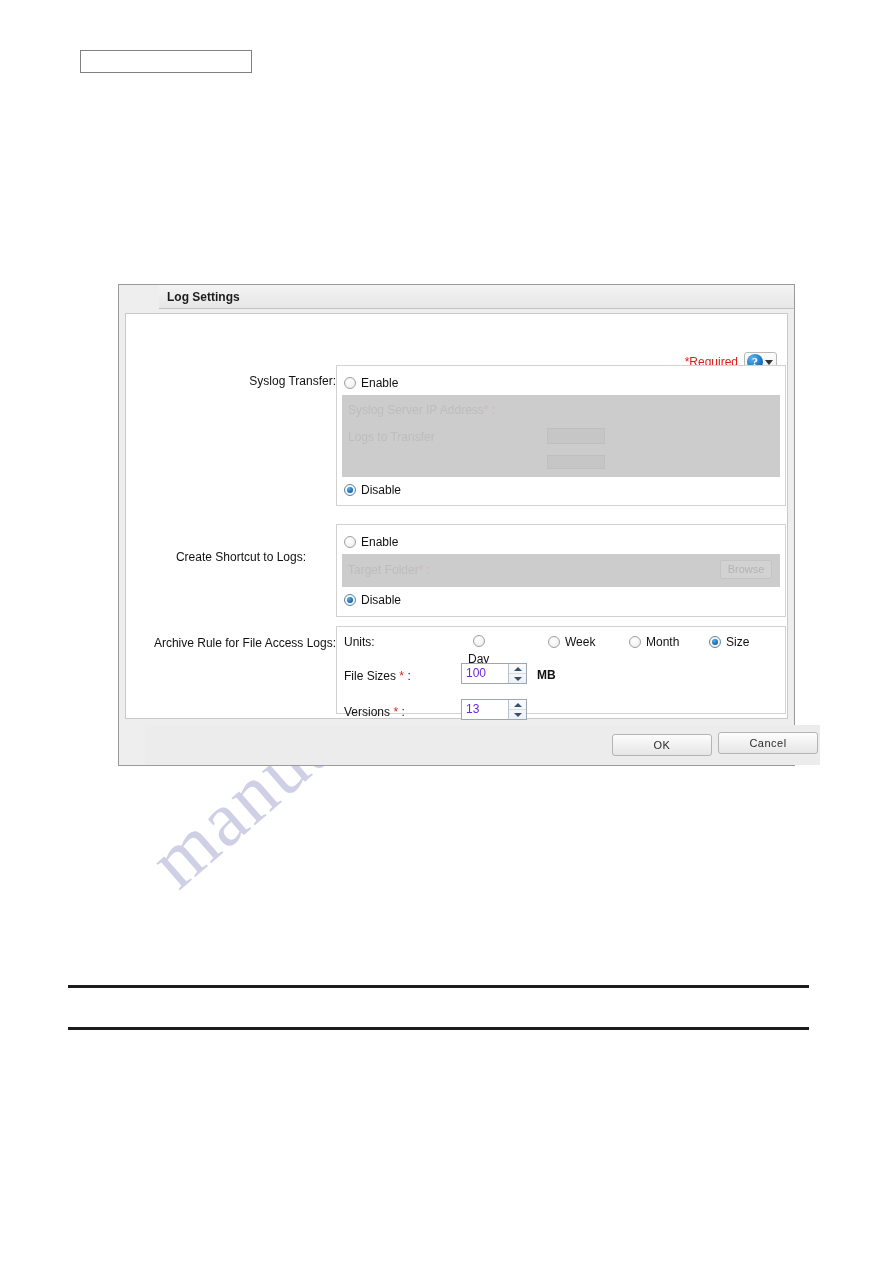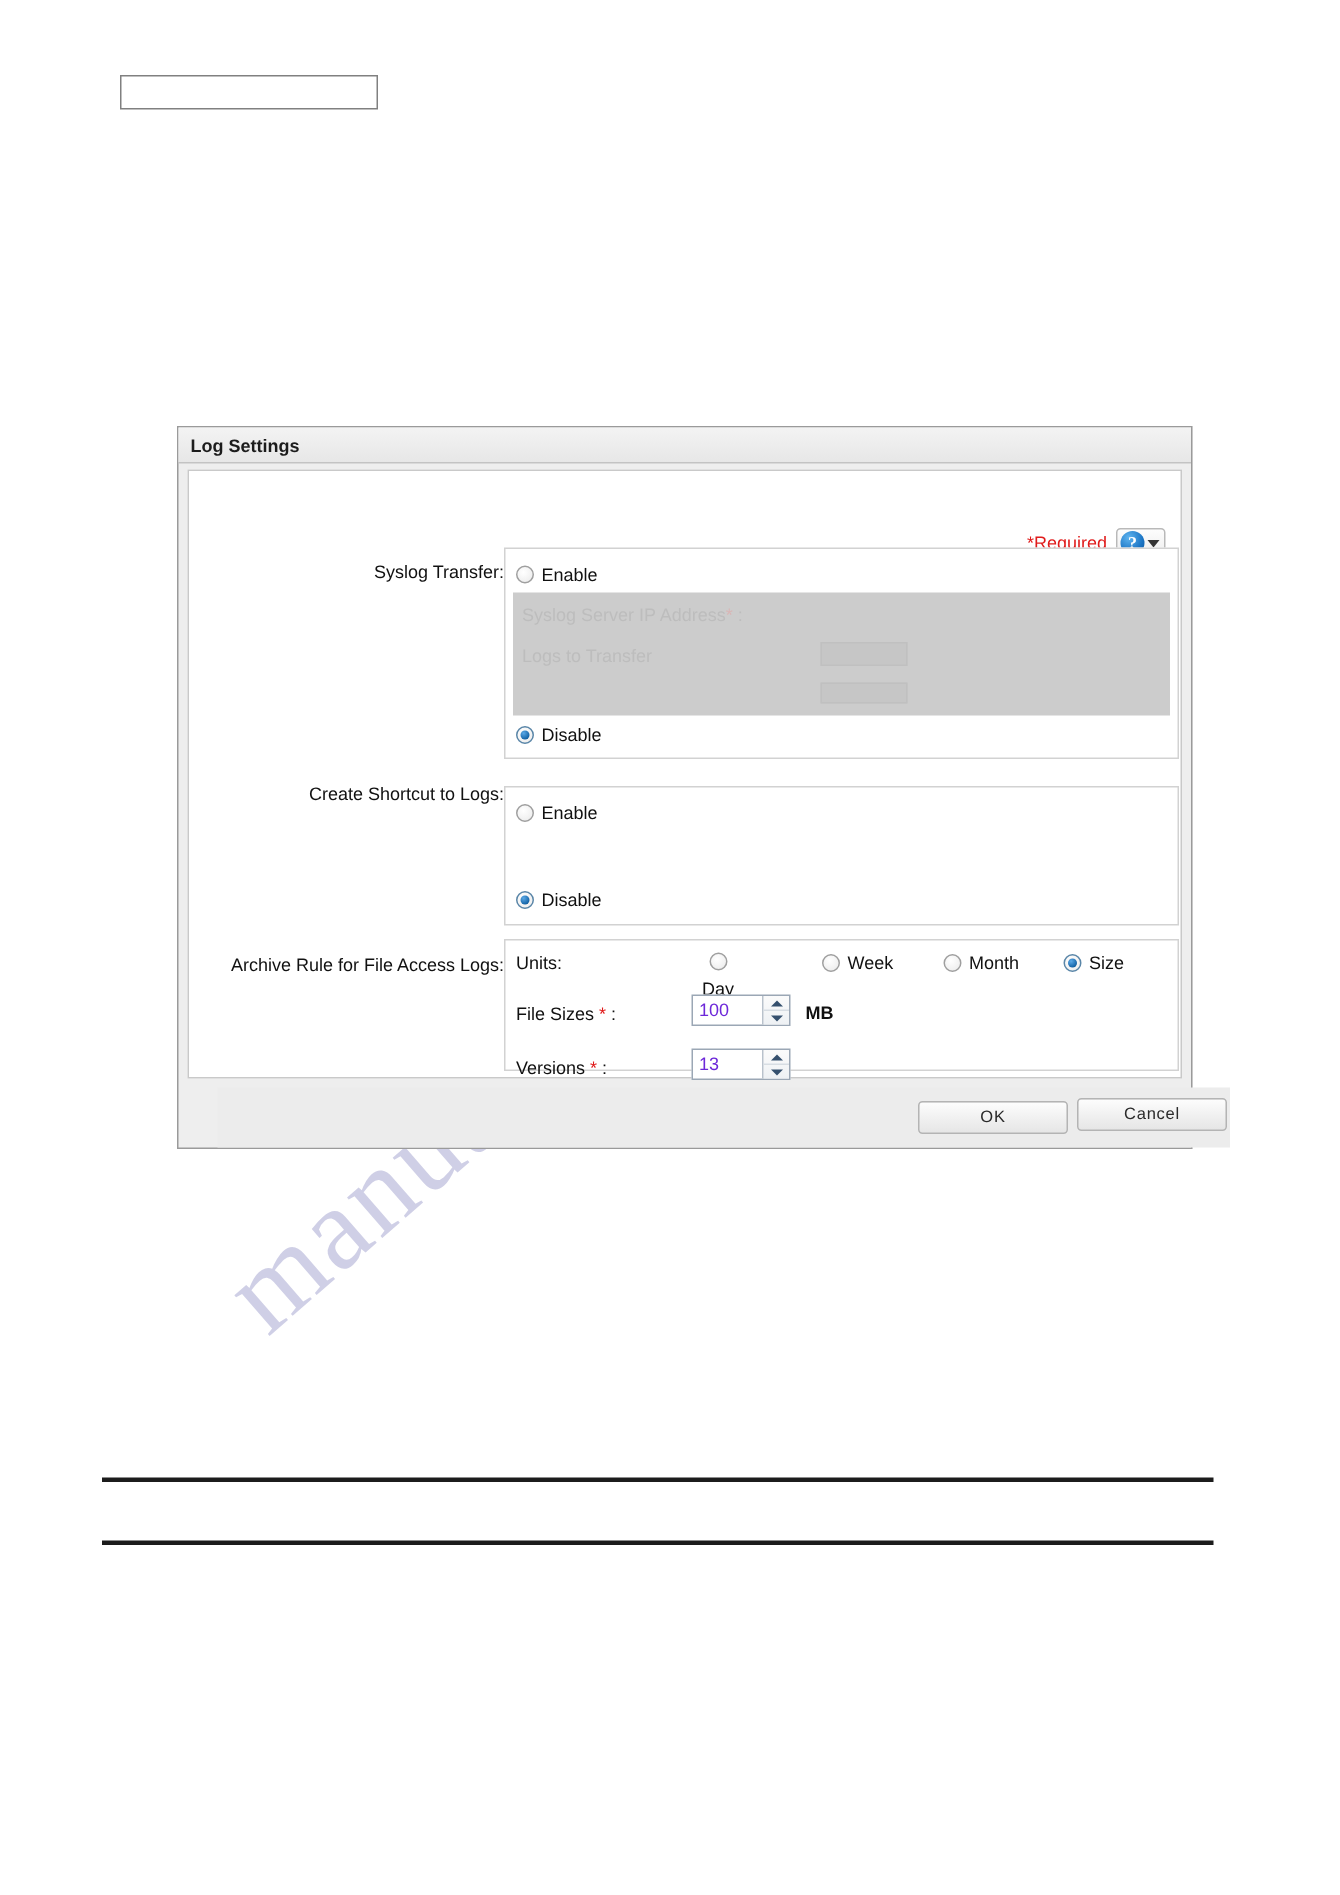--- a/index.html
+++ b/index.html
@@ -55,20 +55,21 @@
   .dialog {
     position: absolute;
     left: 118px;
     top: 284px;
     width: 677px;
     height: 482px;
     border: 1px solid #9a9a9a;
     background: #eeeeee;
     box-sizing: border-box;
     z-index: 10;
+    padding-left: 40px;
   }
   .dialog-title {
     height: 24px;
     line-height: 24px;
     padding-left: 8px;
     font-size: 12px;
     font-weight: bold;
     color: #1c1c1c;
     background: linear-gradient(to bottom, #f3f3f3 0%, #e7e7e7 100%);
     border-bottom: 1px solid #c3c3c3;
@@ -335,29 +336,35 @@
         <div class="ghost-box" style="left:205px; top:33px; width:58px; height:16px;"></div>
         <div class="ghost-box" style="left:205px; top:60px; width:58px; height:14px;"></div>
       </div>
 
       <div class="radio-item" style="left:7px; top:117px;">
         <span class="radio checked"></span>
         <span>Disable</span>
       </div>
     </div>
 
-    <div class="field-label" style="left:20px; top:208px; width:190px;">Create Shortcut to Logs:</div>
+    <div class="field-label" style="left:20px; top:236px; width:190px;text-align:center;">Create Shortcut to Logs:</div>
 
     <div class="panel" style="left:210px; top:210px; width:450px; height:93px;">
 
       <div class="radio-item" style="left:7px; top:10px;">
         <span class="radio"></span>
         <span>Enable</span>
       </div>
 
+      <div class="disabled-zone" style="left:5px; top:29px; width:438px; height:33px;">
+        <div class="disabled-text" style="left:6px; top:9px;">
+          <span>Target Folder</span><span class="req-star">*</span> <span>:</span>
+        </div>
+        <div class="browse-btn" style="left:378px; top:6px;">Browse</div>
+      </div>
 
       <div class="radio-item" style="left:7px; top:68px;">
         <span class="radio checked"></span>
         <span>Disable</span>
       </div>
     </div>
 
     <div class="field-label" style="left:8px; top:322px; width:202px;">Archive Rule for File Access Logs:</div>
 
     <div class="panel" style="left:210px; top:312px; width:450px; height:88px;">

